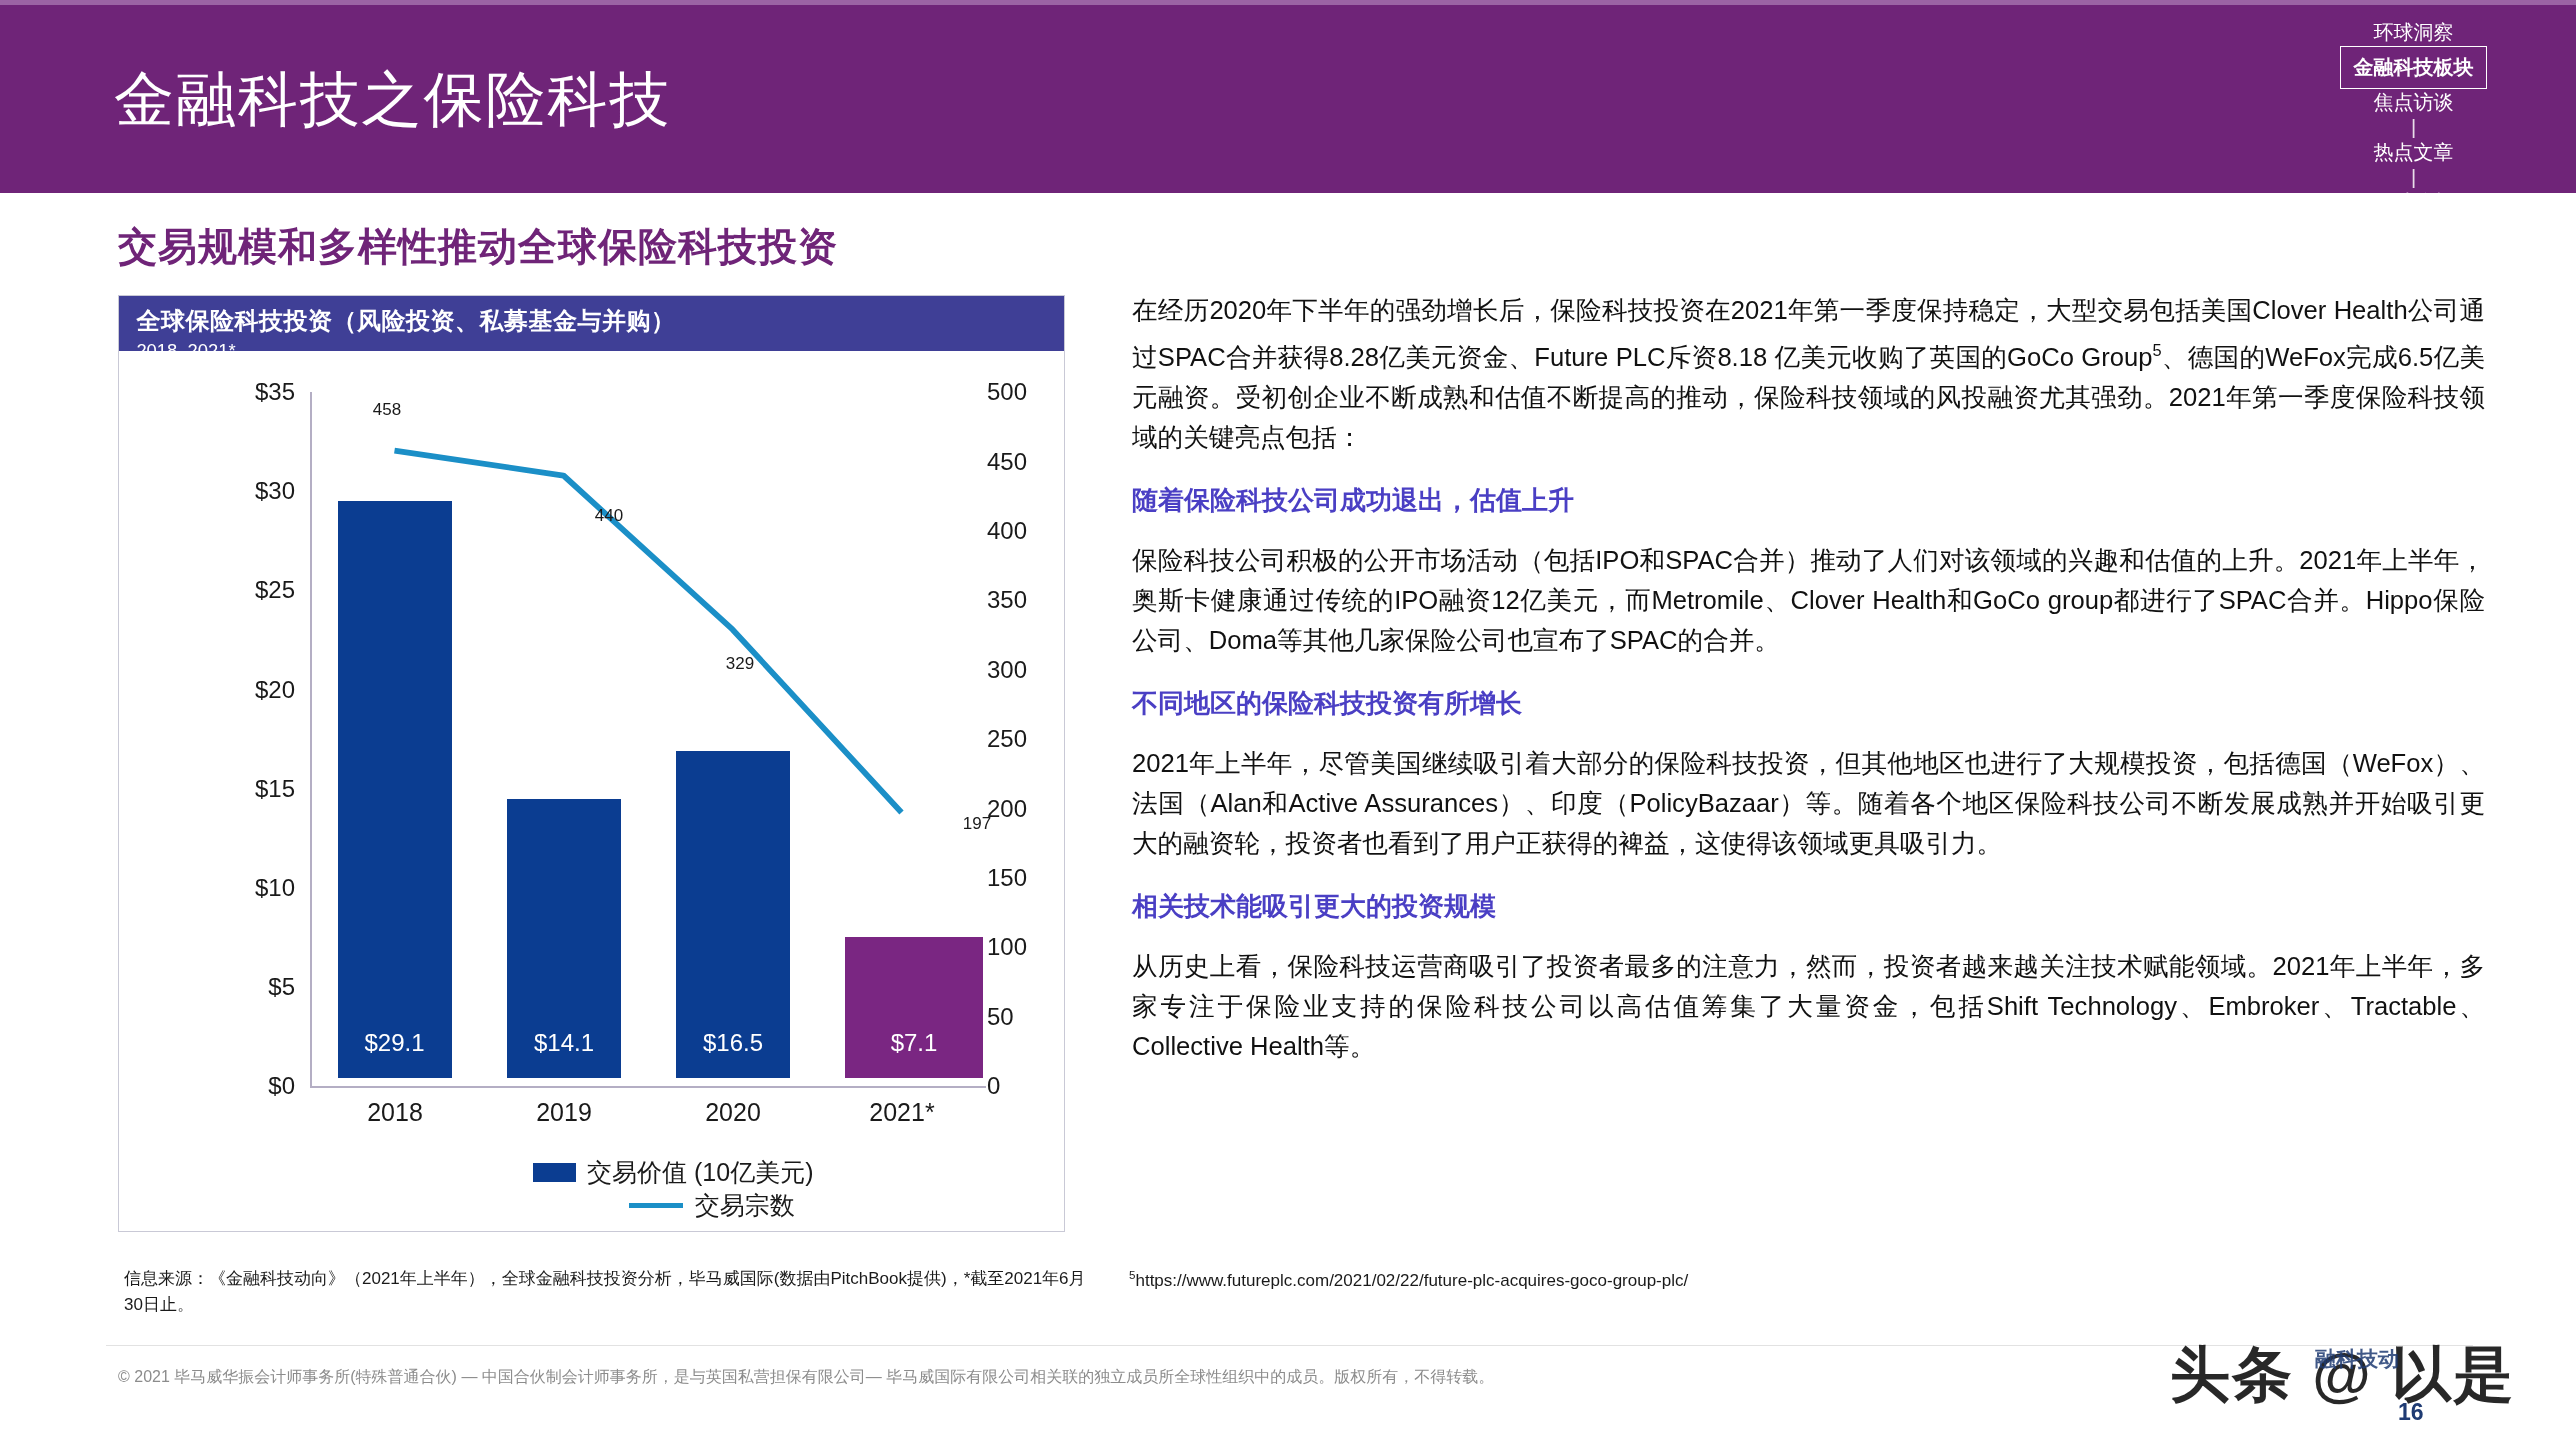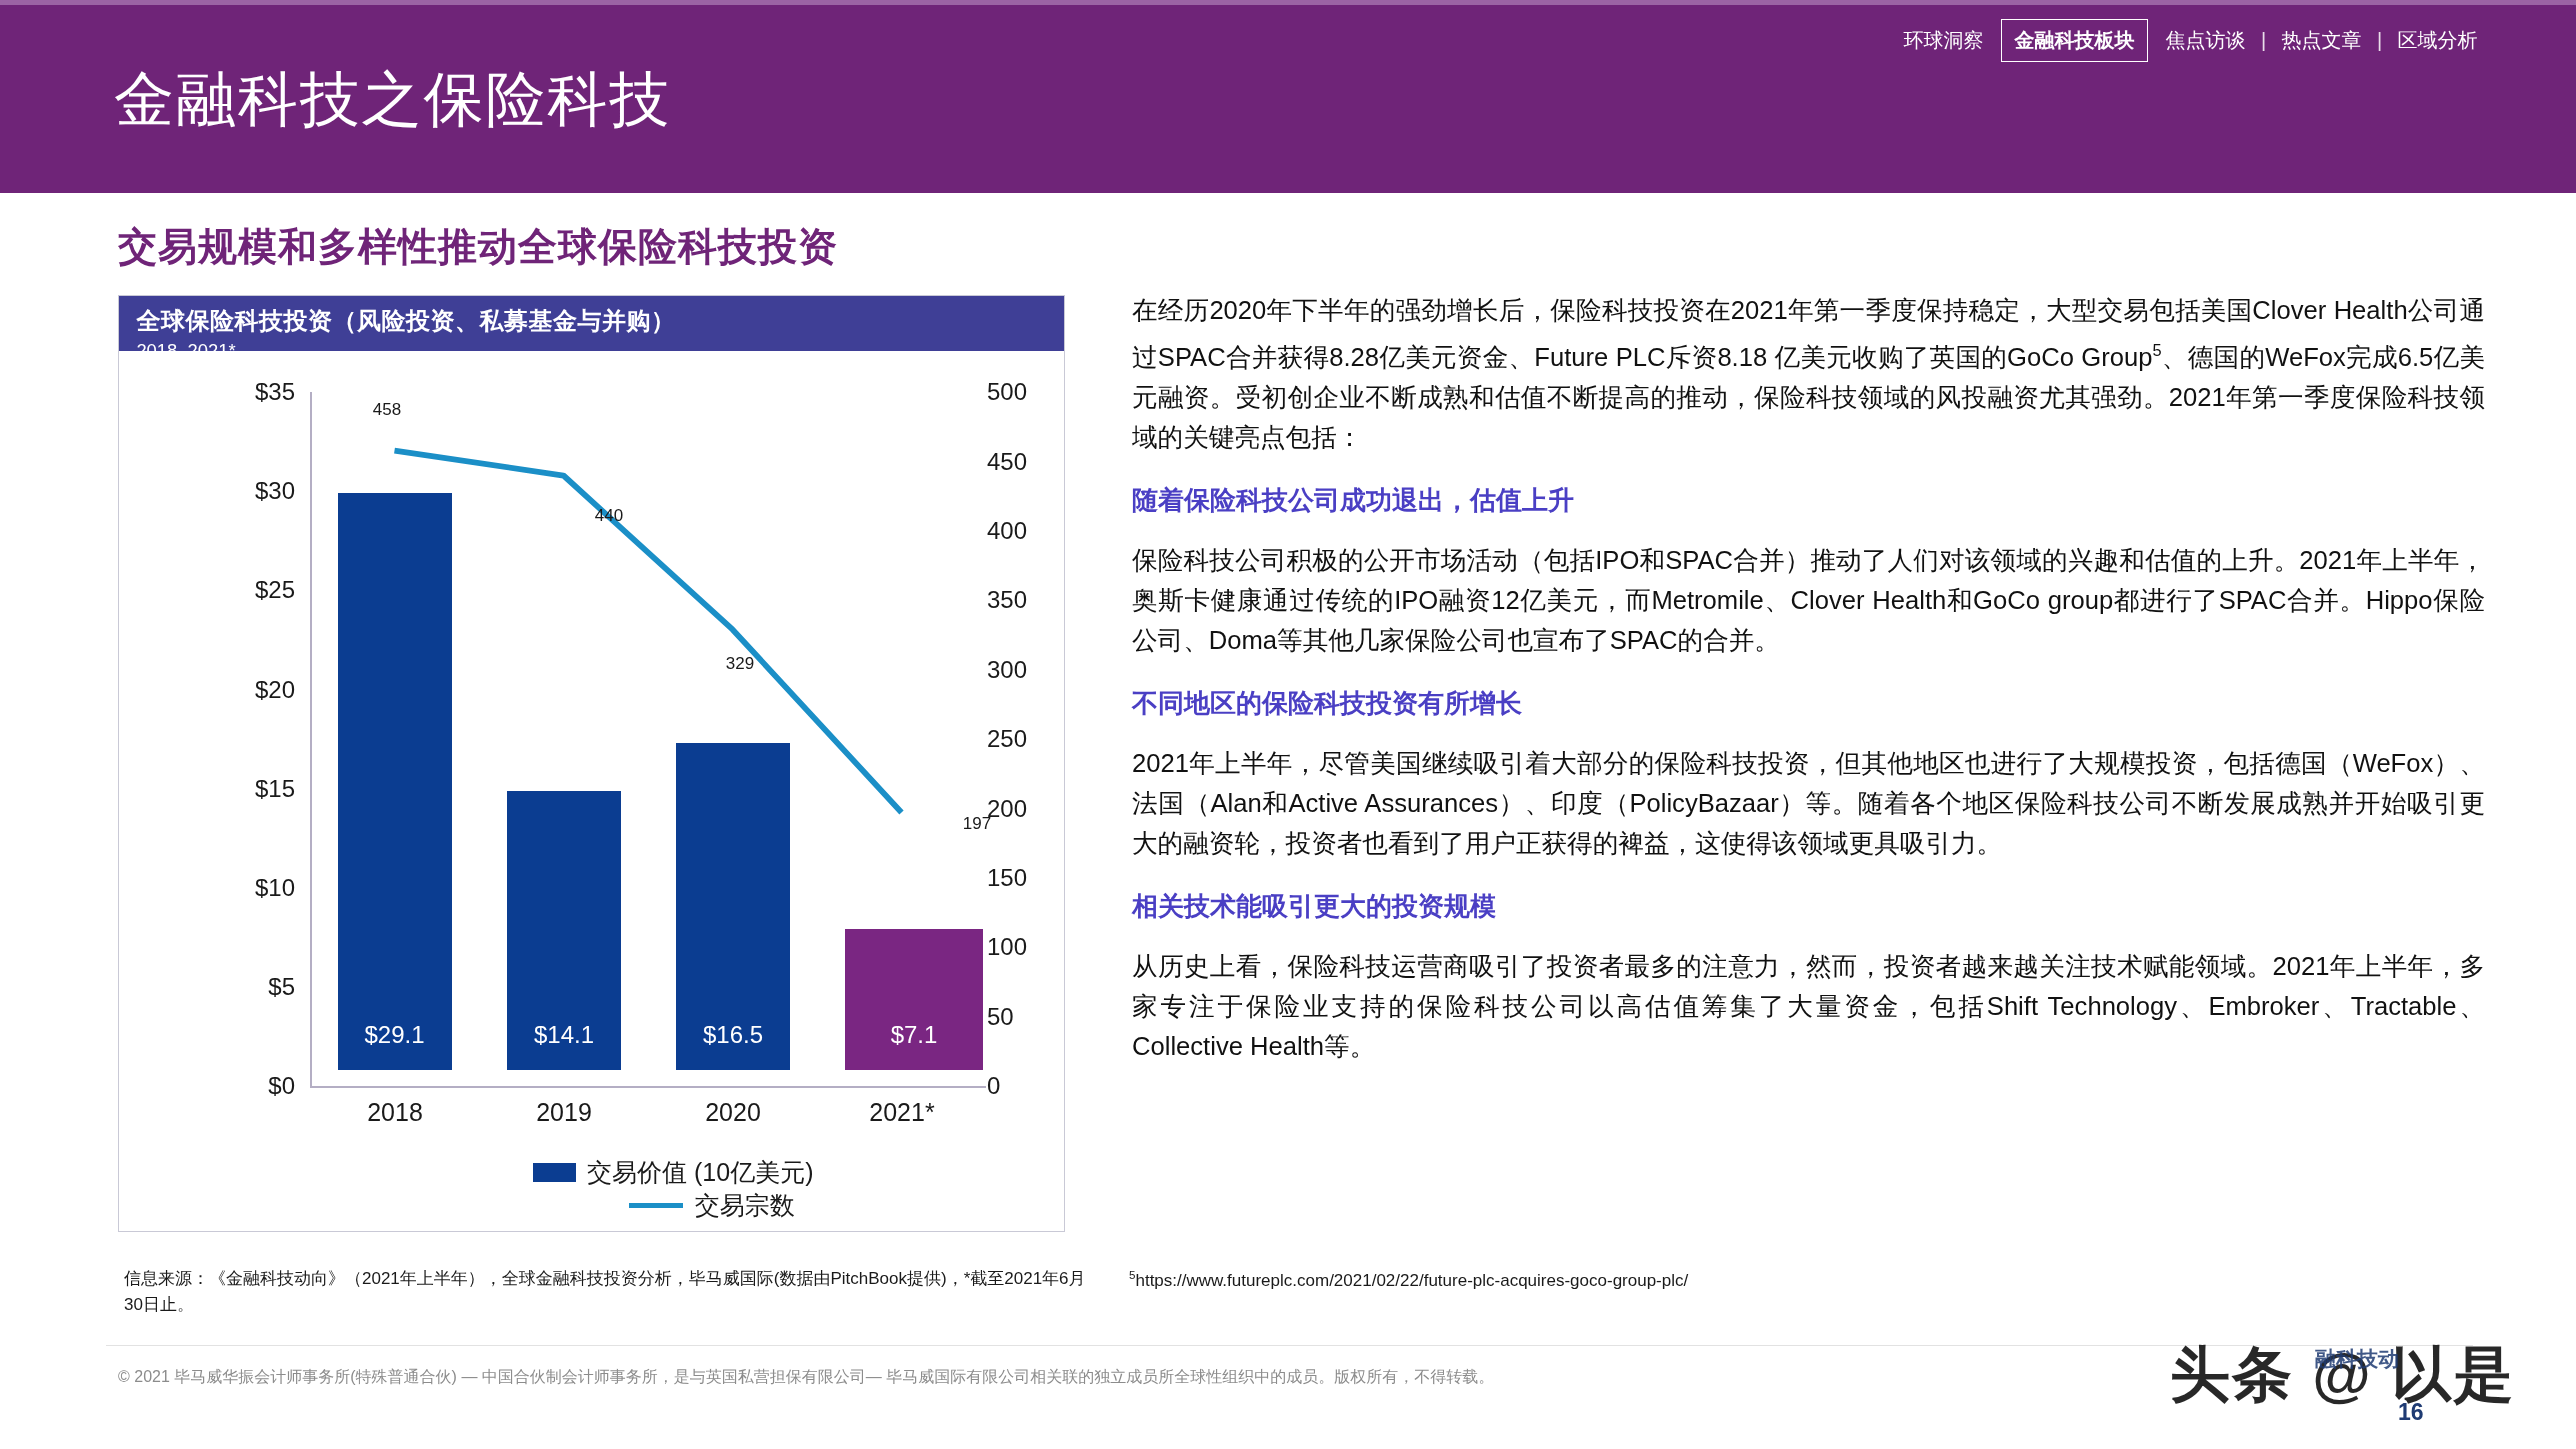--- a/index.html
+++ b/index.html
@@ -20,21 +20,21 @@
     background:#9b63a4;
   }
   .header-title{
     position:absolute;left:114px;top:60px;
     color:#ffffff;font-size:60px;font-weight:400;letter-spacing:1.9px;
     white-space:nowrap;
   }
   .header-nav{
     position:absolute;right:85px;top:19.3px;
     display:flex;align-items:center;gap:0px;
-    color:#ffffff;font-size:20px;white-space:nowrap;
+    color:#ffffff;font-size:20px;white-space:nowrap;flex-direction:column;
   }
   .nav-item{padding:0 13.5px;}
   .nav-item.boxed{
     border:1.9px solid #ffffff;font-weight:bold;padding:6.8px 12.6px;margin:0 3.9px;
   }
   .nav-sep{opacity:.85;padding:0 1.9px;}
 
   
   .section-heading{
     position:absolute;left:118px;top:220px;
@@ -70,21 +70,21 @@
   }
   .ylabels-left{position:absolute;left:93px;top:0;width:83px;height:715px;}
   .ylabels-right{position:absolute;left:841px;top:0;width:106px;height:715px;}
   .ytick-r{
     position:absolute;left:27px;font-size:24px;color:#1a1a1a;transform:translateY(-50%);
     text-align:left;
   }
 
   .bars{position:absolute;left:191px;top:21px;width:676px;height:694px;}
   .bar{
-    position:absolute;bottom:16px;width:114px;background:#0b3d91;
+    position:absolute;bottom:8px;width:114px;background:#0b3d91;
   }
   .bar.alt{background:#7a2682;}
   .bar-label{
     position:absolute;bottom:21px;left:0;width:100%;text-align:center;
     color:#ffffff;font-size:24px;
   }
 
   .linelayer{position:absolute;left:191px;top:21px;width:676px;height:694px;}
   .pointlabel{
     position:absolute;font-size:17px;color:#1a1a1a;white-space:nowrap;

